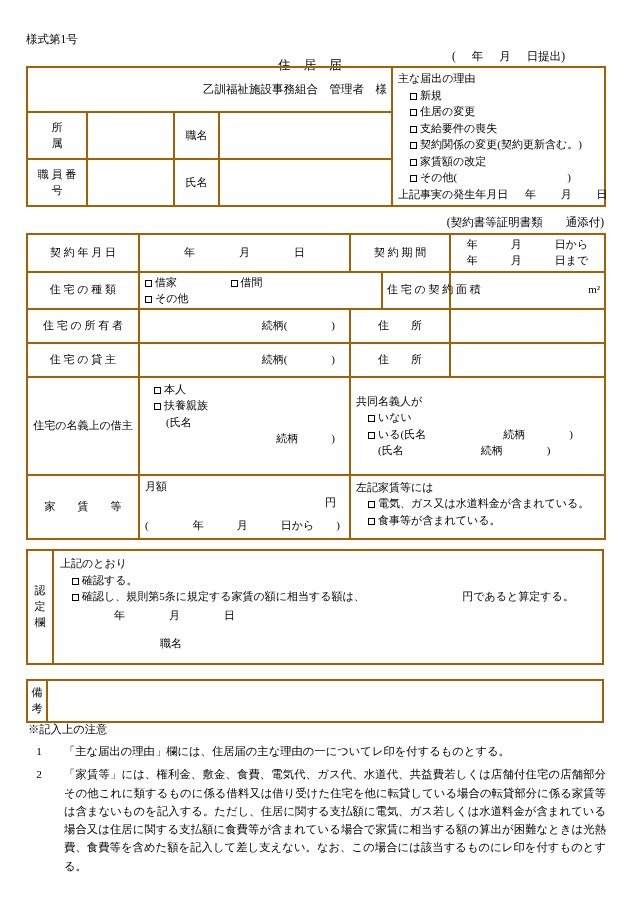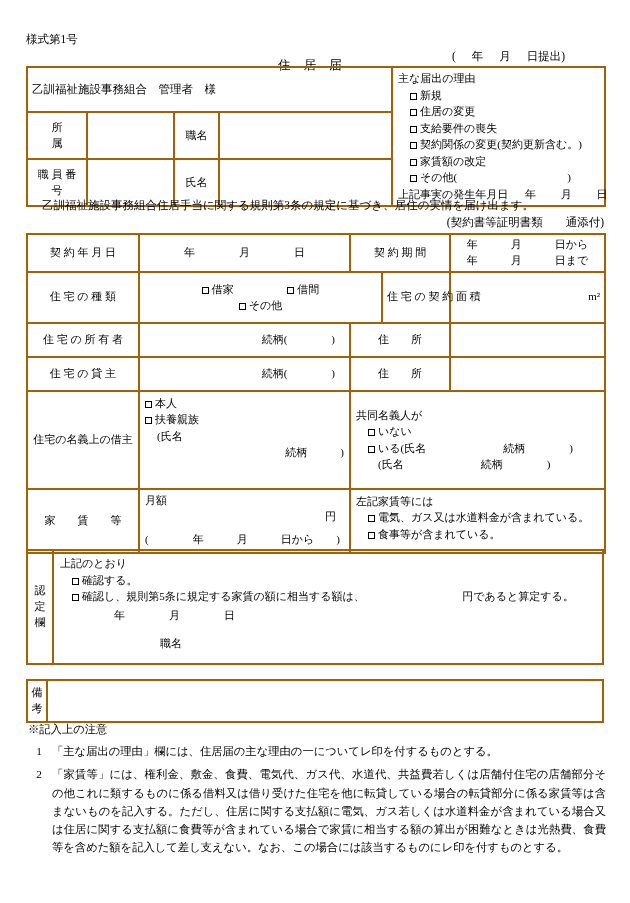--- a/index.html
+++ b/index.html
@@ -86,21 +86,21 @@
     width: 578px;
   }
   .top-block .addr-row td { height: 34px; }
   .top-block .fld-row td { height: 36px; }
   .reason-cell {
     vertical-align: top !important;
     padding: 3px 5px !important;
     line-height: 1.48;
     font-size: 11px;
   }
-  .addressee { text-align: left; font-size: 11.5px; }
+  .addressee { text-align: right; font-size: 11.5px; }
 
   
   .statement {
     position: absolute;
     left: 42px;
     top: 198px;
     font-size: 11.5px;
   }
   .attach {
     position: absolute;
@@ -194,21 +194,21 @@
   .note-item {
     display: flex;
     margin-top: 5px;
     line-height: 1.62;
   }
   .note-num {
     width: 26px;
     flex: none;
     text-align: center;
   }
-  .note-text { flex: 1; text-align: justify; }
+  .note-text { flex: 1; text-align: justify; margin-left: 12px; }
 </style>
 </head>
 <body>
 
 <div class="page">
 
   <div class="form-no">様式第1号</div>
 
   <div class="doc-title">住 居 届</div>
 
@@ -267,21 +267,20 @@
       <tr class="fld-row">
         <td class="ctr">職 員 番 号</td>
         <td></td>
         <td class="ctr">氏名</td>
         <td></td>
       </tr>
     </tbody>
       </table>
   </div>
 
-  <div class="statement">乙訓福祉施設事務組合住居手当に関する規則第3条の規定に基づき、居住の実情を届け出ます。</div>
   <div class="attach">(契約書等証明書類　　通添付)</div>
 
   <div class="sheet main-block">
     <table class="tbl">
       <colgroup>
         <col style="width:112px">
           <col style="width:55px">
         <col style="width:44px">
           <col style="width:112px">
         <col style="width:32px">
@@ -296,21 +295,21 @@
         <td colspan="2" class="ctr nowrap">契 約 期 間</td>
         <td class="ctr two-line">
           <div>年　　　月　　　日から</div>
           <div>年　　　月　　　日まで</div>
         </td>
       </tr>
 
 
       <tr>
         <td class="ctr">住 宅 の 種 類</td>
-        <td colspan="4" style="padding:8px 5px;text-align:center;">
+        <td colspan="4" style="padding:1px 5px;">
           <div class="chk-line">
             <span class="cb"></span><span>借家</span>
             <span style="display:inline-block;width:48px"></span>
             <span class="cb"></span><span>借間</span>
           </div>
           <div class="chk-line">
             <span class="cb"></span><span>その他</span>
           </div>
         </td>
         <td class="ctr nowrap">住 宅 の 契 約 面 積</td>
@@ -328,21 +327,21 @@
 
       <tr>
         <td class="ctr">住 宅 の 貸 主</td>
         <td colspan="3" class="rt" style="padding-right:14px">続柄(　　　　)</td>
         <td colspan="2" class="ctr nowrap">住　　所</td>
         <td></td>
       </tr>
 
       <tr>
         <td class="ctr" style="height:62px">住宅の名義上の借主</td>
-        <td colspan="3" style="vertical-align:top;padding:3px 5px;">
+        <td colspan="3" style="vertical-align:top;padding:3px 14px;">
           <div class="chk-line">
             <span class="cb"></span><span>本人</span>
           </div>
           <div class="chk-line">
             <span class="cb"></span><span>扶養親族</span>
           </div>
           <div class="chk-line indent1">(氏名</div>
           <div class="chk-line rt">続柄　　　)</div>
         </td>
         <td colspan="3" style="vertical-align:top;padding:15px 5px;">

